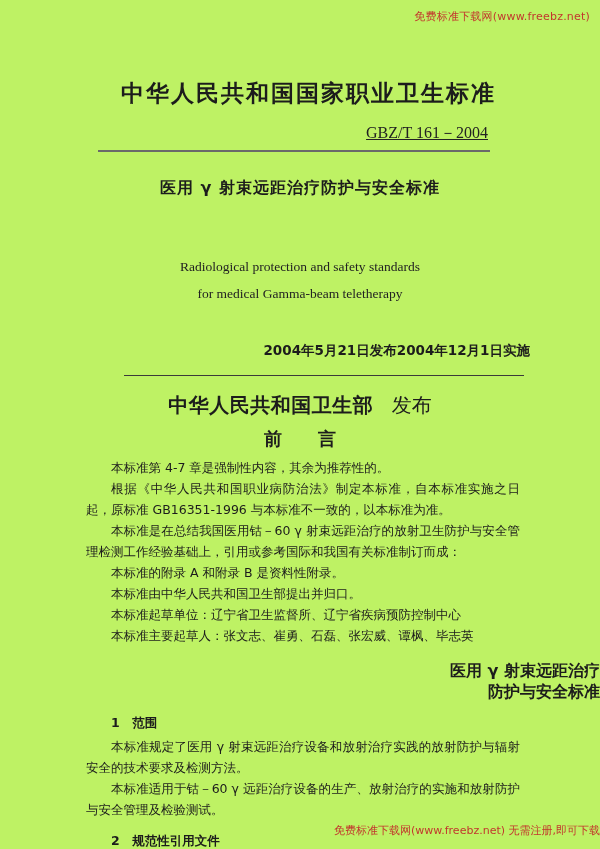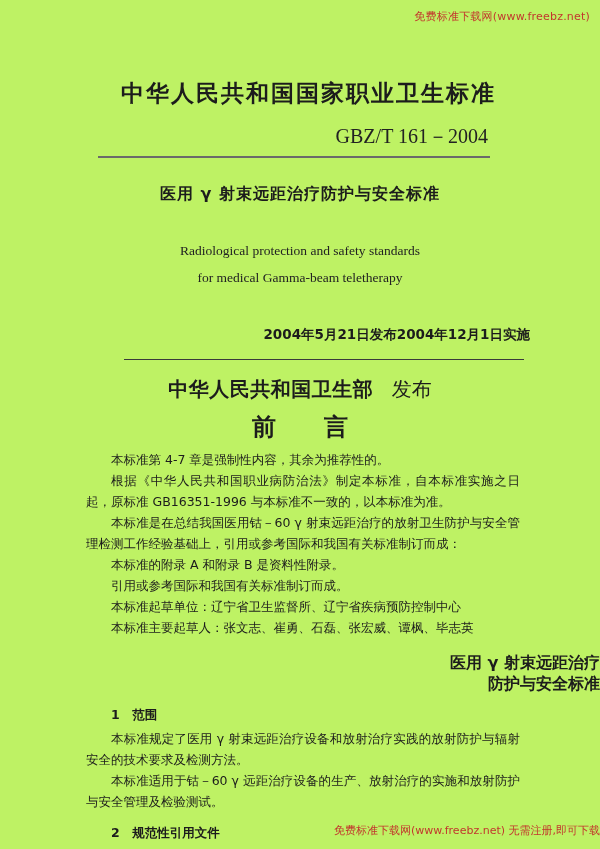--- a/index.html
+++ b/index.html
@@ -27,41 +27,42 @@
     text-align: center;
     font-size: 23px;
     font-weight: bold;
     letter-spacing: 2px;
     padding-left: 17px;
   }
   .std-number {
     margin: 14px 112px 0 0;
     text-align: right;
     font-family: "Liberation Serif", "DejaVu Serif", serif;
-    font-size: 20px;
+    font-size: 16px;
     color: #222;
+    text-decoration: underline;
   }
   .rule-1 {
     margin: 6px 110px 0 98px;
     border-top: 2px solid #6a6a6a;
   }
   .doc-title-cn {
     margin-top: 26px;
     text-align: center;
     font-size: 16px;
     font-weight: bold;
     letter-spacing: 1px;
   }
   .title-en {
     text-align: center;
     font-family: "Liberation Serif", "DejaVu Serif", serif;
     font-size: 13.5px;
     color: #222;
   }
-  .title-en.line1 { margin-top: 38px; }
+  .title-en.line1 { margin-top: 60px; }
   .title-en.line2 { margin-top: 11px; }
   .dates-row {
     display: flex;
     justify-content: flex-end;
     margin: 40px 70px 0 146px;
     font-size: 13.5px;
     font-weight: bold;
   }
   .rule-2 {
     margin: 15px 76px 0 124px;
@@ -70,21 +71,21 @@
   .publisher-line {
     margin-top: 16px;
     text-align: center;
     font-size: 20px;
   }
   .publisher-name { font-weight: bold; letter-spacing: 0.5px; }
   .publisher-suffix { font-weight: normal; margin-left: 12px; }
   .foreword-title {
     margin-top: 8px;
     text-align: center;
-    font-size: 24px;
+    font-size: 18px;
     font-weight: bold;
   }
   .body-text {
     margin: 6px 80px 0 86px;
     font-size: 12.5px;
     line-height: 21px;
     text-align: justify;
   }
   .body-text p { text-indent: 2em; }
   .section-title {
@@ -142,21 +143,21 @@
     <span class="publisher-suffix">发布</span>
   </div>
 
   <div class="foreword-title">前　　言</div>
 
   <div class="body-text">
     <p>本标准第 4-7 章是强制性内容，其余为推荐性的。</p>
     <p>根据《中华人民共和国职业病防治法》制定本标准，自本标准实施之日起，原标准 GB16351-1996 与本标准不一致的，以本标准为准。</p>
     <p>本标准是在总结我国医用钴－60 γ 射束远距治疗的放射卫生防护与安全管理检测工作经验基础上，引用或参考国际和我国有关标准制订而成：</p>
     <p>本标准的附录 A 和附录 B 是资料性附录。</p>
-    <p>引用或参考国际和我国有关标准制订而成。</p>
+    <p>本标准由中华人民共和国卫生部提出并归口。</p>
     <p>本标准起草单位：辽宁省卫生监督所、辽宁省疾病预防控制中心</p>
     <p>本标准主要起草人：张文志、崔勇、石磊、张宏威、谭枫、毕志英</p>
   </div>
 
   <div class="section-title">
     <div>医用 γ 射束远距治疗</div>
     <div>防护与安全标准</div>
   </div>
 
   <div class="body-text scope-block">

